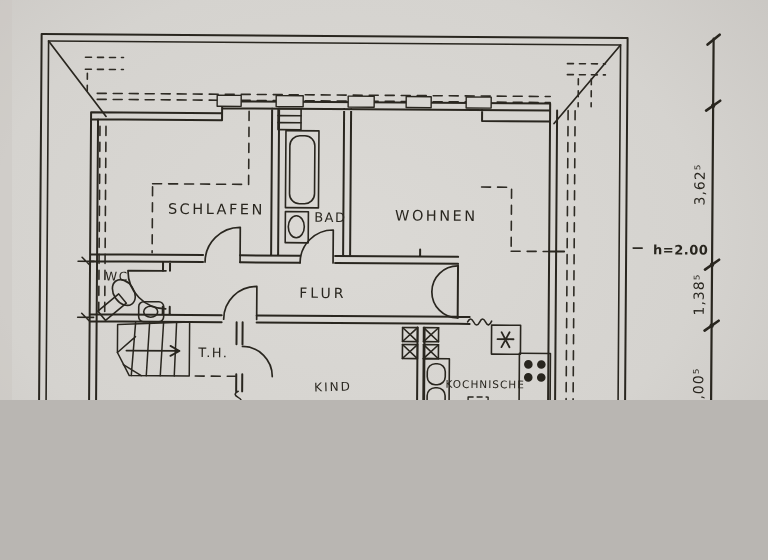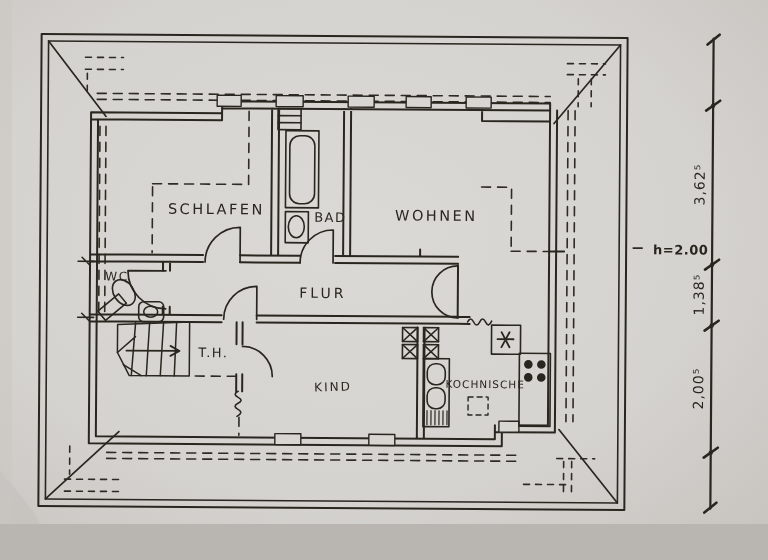--- a/index.html
+++ b/index.html
@@ -1,16 +1,16 @@
 <!DOCTYPE html>
 <html><head>
 <meta charset="utf-8">
 <style>
   html,body{margin:0;padding:0;background:#b9b6b2;}
-  .stage{width:768px;height:524px;position:relative;overflow:hidden;
+  .stage{width:768px;height:400px;position:relative;overflow:hidden;
          font-family:"DejaVu Sans","Liberation Sans",sans-serif;}
   svg{display:block}
   text{fill:#29261f;}
   .roomlabel{font-weight:500;}
 </style>
 </head>
 <body>
 
 <div class="stage">
 <svg width="768" height="560" viewBox="0 0 768 560">

